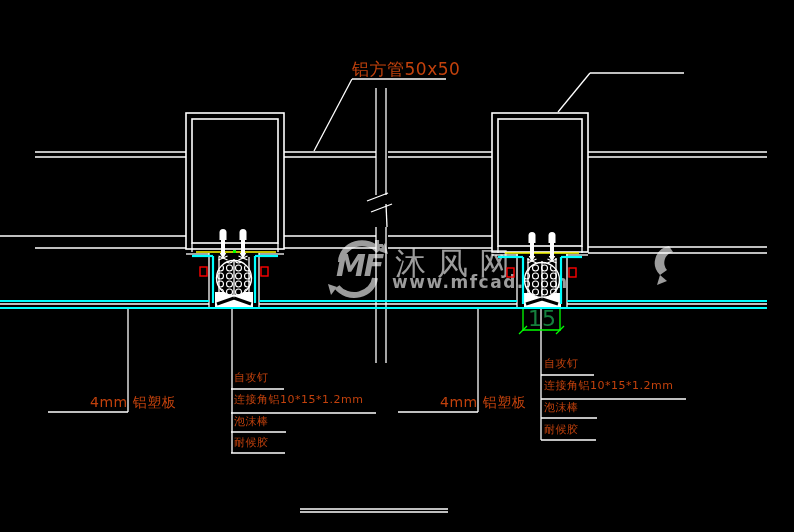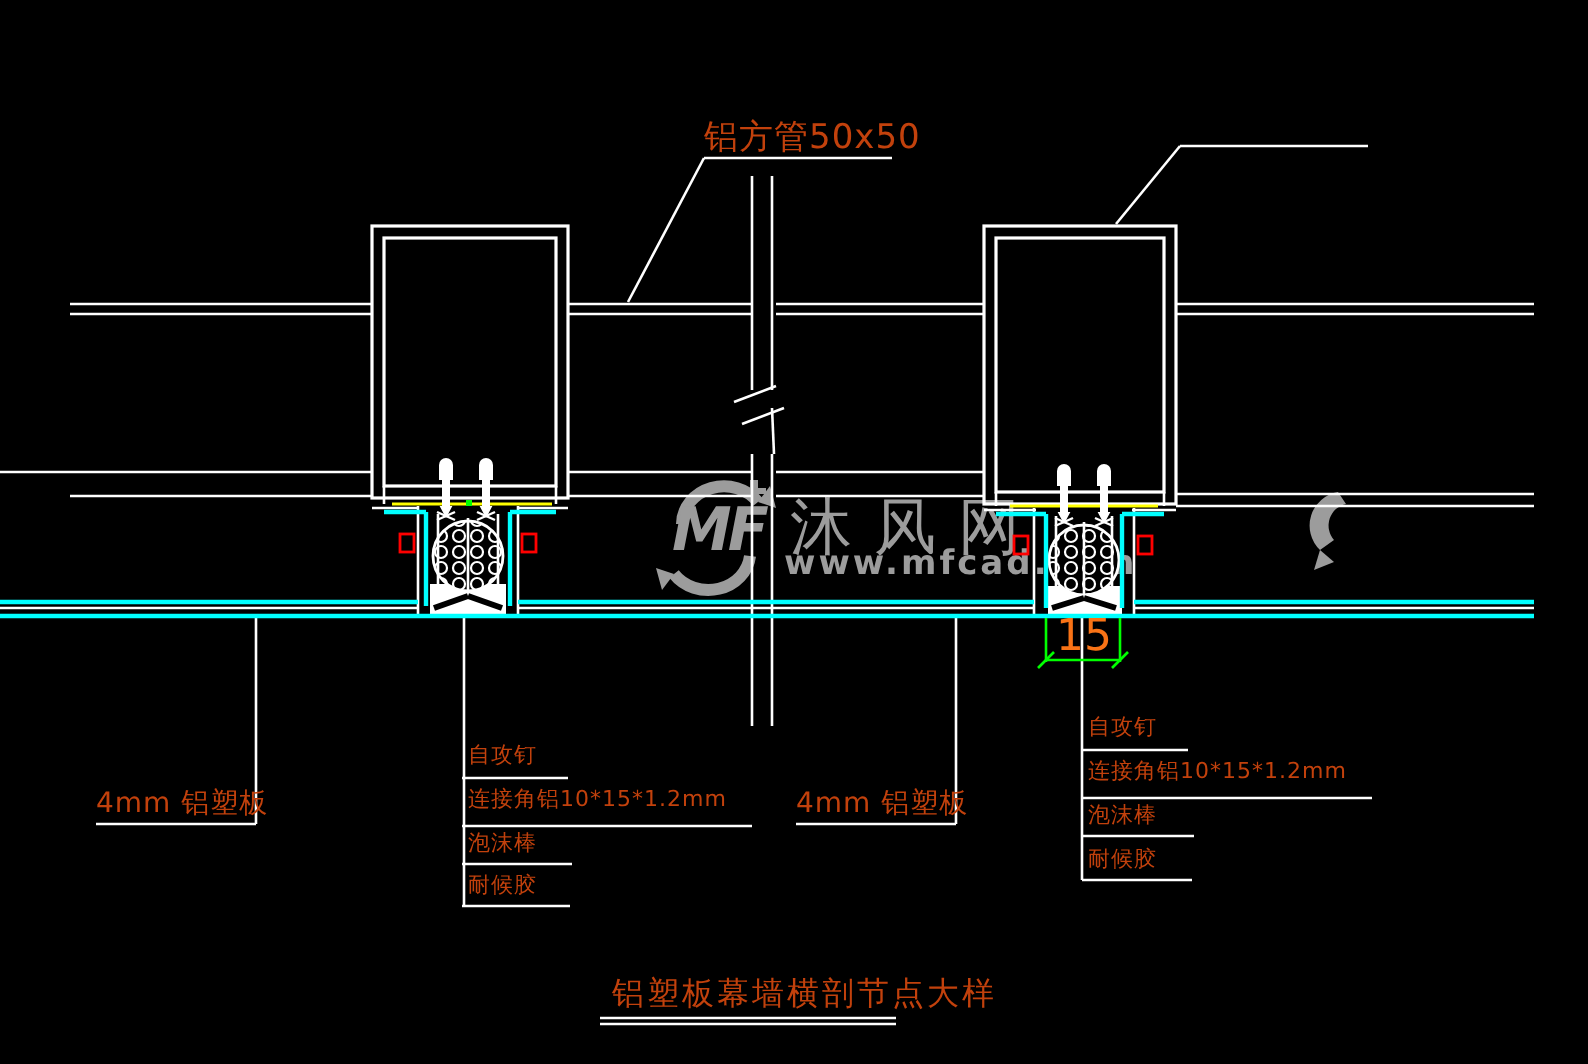--- a/index.html
+++ b/index.html
@@ -3,23 +3,23 @@
 <meta charset="utf-8">
 <style>
   html,body{margin:0;padding:0;background:#000;}
   #stage{position:relative;width:794px;height:532px;background:#000;overflow:hidden;
          font-family:"DejaVu Sans","Liberation Sans",sans-serif;}
   #cad{position:absolute;left:0;top:0;}
   .lbl{position:absolute;color:#c2410c;white-space:nowrap;line-height:1.05;
        font-family:"DejaVu Sans","Liberation Sans",sans-serif;}
   .lbl-top{font-size:17px;letter-spacing:0.5px;}
   .lbl-callout{font-size:11px;letter-spacing:0.5px;}
-  .lbl-panel{font-size:14px;letter-spacing:0.5px;}
+  .lbl-panel{font-size:14px;letter-spacing:0.5px;margin-left:42px;}
   .lbl-title{font-size:16px;letter-spacing:1.5px;}
-  .lbl-dim{font-size:22px;color:#f97316;font-weight:400;}
+  .lbl-dim{font-size:22px;color:#15803d;font-weight:400;}
   #watermark{position:absolute;left:0;top:0;width:794px;height:532px;pointer-events:none;margin-left:23px;}
   .wm-name{position:absolute;left:372px;top:243px;font-size:31px;font-weight:400;
            color:#9c9c9c;letter-spacing:11px;}
   .wm-url{position:absolute;left:369px;top:272px;font-size:17px;font-weight:700;
           color:#9c9c9c;letter-spacing:1.5px;}
   .wm-mf{position:absolute;left:313px;top:248px;font-size:30px;font-weight:800;
          font-style:italic;color:#9c9c9c;letter-spacing:-2px;}
 </style>
 </head>
 <body>
@@ -199,14 +199,13 @@
   <div class="lbl lbl-callout" style="left:234px;top:416px">泡沫棒</div>
   <div class="lbl lbl-callout" style="left:234px;top:437px">耐候胶</div>
 
   <div class="lbl lbl-callout" style="left:544px;top:358px">自攻钉</div>
   <div class="lbl lbl-callout" style="left:544px;top:380px">连接角铝10*15*1.2mm</div>
   <div class="lbl lbl-callout" style="left:544px;top:402px">泡沫棒</div>
   <div class="lbl lbl-callout" style="left:544px;top:424px">耐候胶</div>
 
   <div class="lbl lbl-dim" style="left:528px;top:307px">15</div>
 
-  <div class="lbl lbl-title" style="left:306px;top:489px">铝塑板幕墙横剖节点大样</div>
 </div>
 
 </body></html>

